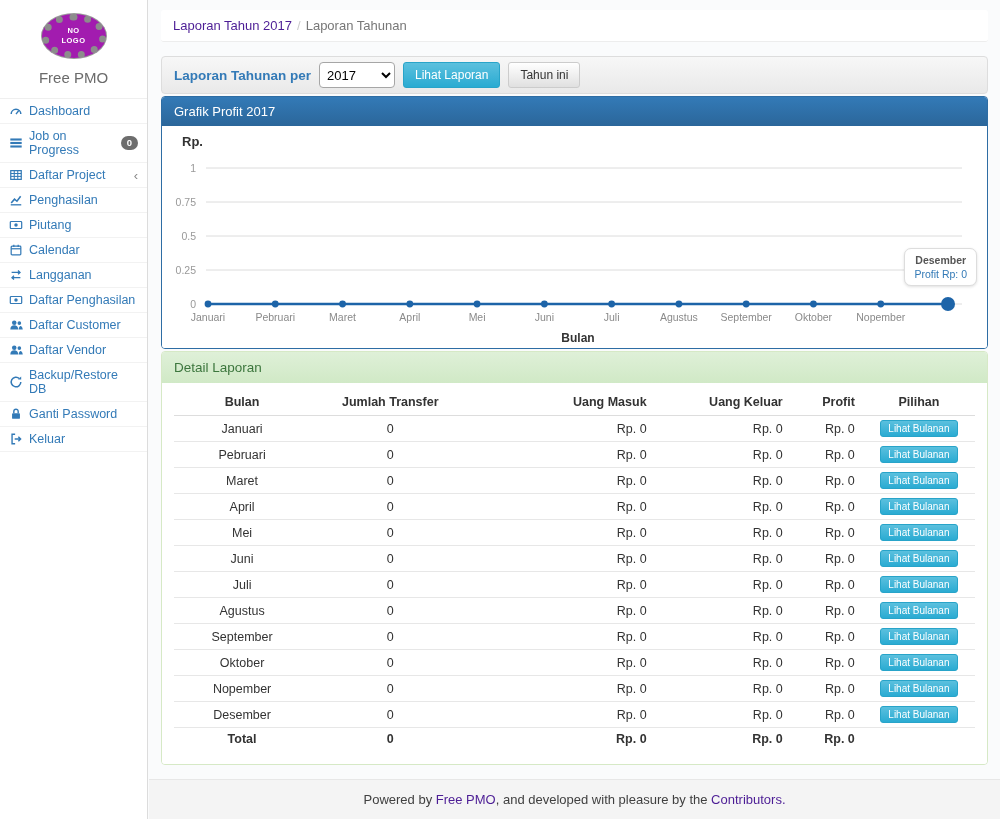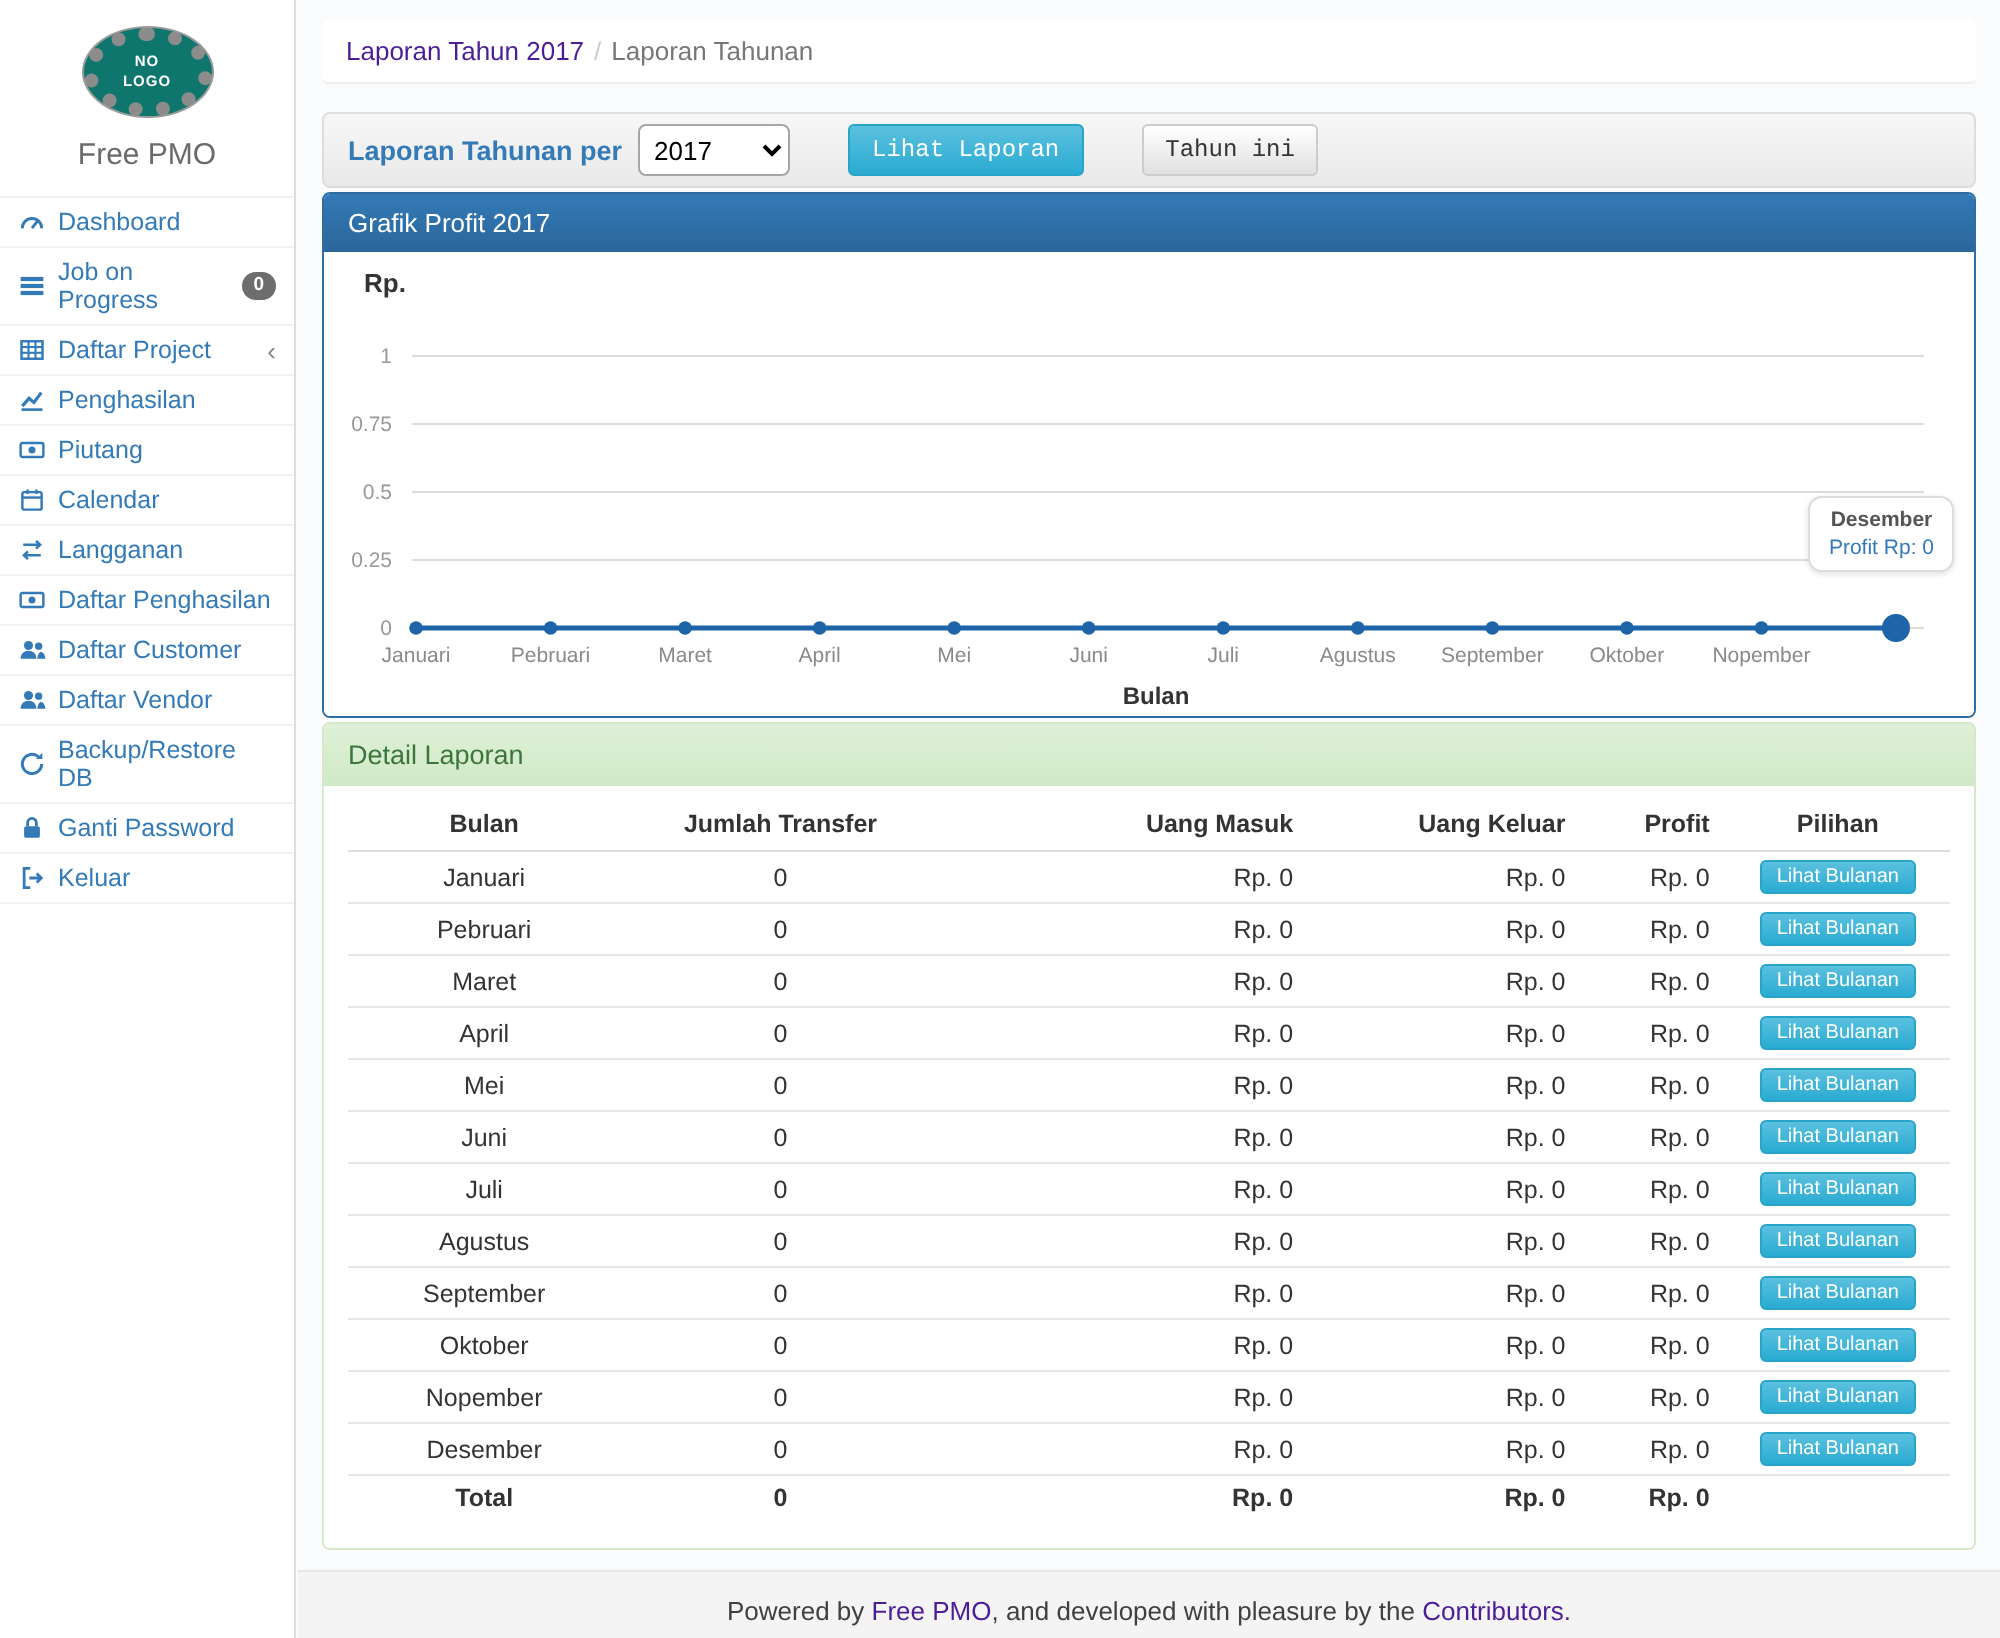--- a/index.html
+++ b/index.html
@@ -8,21 +8,21 @@
     width:1000px; height:819px; overflow:hidden; position:relative;
     background:#fafbfc; color:#333;
     font-family:"Liberation Sans", sans-serif; font-size:13px;
   }
   a { color:#4c1d95; text-decoration:none; cursor:pointer; }
 
   
   .sidebar { position:absolute; left:0; top:0; bottom:0; width:148px;
     background:#fff; border-right:1px solid #dcdcdc; }
   .logo-wrap { padding:12px 0 12px; text-align:center; }
-  .logo-badge { margin:2px auto 0; width:64px; height:44px; background:#0f766e;
+  .logo-badge { margin:2px auto 0; width:64px; height:44px; background:#a21caf;
     border:7px dotted #8c8c8c; border-radius:50%; box-shadow:0 0 0 1px #9a9a9a;
     display:flex; align-items:center; justify-content:center; }
   .logo-text { width:34px; color:#fff; font-size:7.5px; font-weight:bold;
     line-height:1.4; letter-spacing:.5px; text-align:center; }
   .app-name { margin-top:11px; color:#6b6b6b; font-size:15px; }
   .nav { border-top:1px solid #efefef; }
   .nav-item { display:flex; align-items:center; gap:6px; padding:5px 9px;
     color:#337ab7; border-bottom:1px solid #f2f2f2; font-size:12.5px; cursor:pointer; }
   .nav-icon { width:14px; height:14px; display:inline-flex; flex:none; }
   .nav-icon svg { width:14px; height:14px; }
@@ -39,34 +39,34 @@
   .crumb-sep { color:#ccc; margin:0 5px; }
   .crumb-current { color:#777; }
 
   .well { margin-top:14px; height:38px; background:linear-gradient(#f7f7f7,#e9e9e9);
     border:1px solid #ddd; border-radius:4px; padding:5px 12px;
     display:flex; align-items:center; gap:8px; }
   .well-label { color:#337ab7; font-weight:bold; font-size:13.5px; }
   .year-select { height:26px; width:76px; border:1px solid #a6a6a6; border-radius:4px;
     background:#fff; font-size:13px; padding:1px 3px; font-family:inherit; }
   .btn { border-radius:3px; font-size:12px; padding:6px 11px; line-height:1;
-    cursor:pointer; font-family:Liberation Mono, monospace;margin-left:21px; }
+    cursor:pointer; font-family:Liberation Sans, sans-serif; }
   .btn-info { background:linear-gradient(#5bc0de,#2aabd2); border:1px solid #28a4c9; color:#fff; }
   .btn-default { background:linear-gradient(#fff,#e0e0e0); border:1px solid #ccc; color:#333; }
 
   .panel { margin-top:2px; border-radius:4px; }
   .panel-primary { border:1px solid #2e6da4; }
   .panel-primary .panel-heading { background:linear-gradient(#337ab7,#2b669a);
     color:#fff; padding:7px 12px; font-size:13px; border-radius:3px 3px 0 0; }
   .panel-success { border:1px solid #d6e9c6; }
   .panel-success .panel-heading { background:linear-gradient(#dff0d8,#d0e9c6);
     color:#3c763d; padding:8px 12px; font-size:13.5px; border-radius:3px 3px 0 0; }
   .panel-body { background:#fff; border-radius:0 0 3px 3px; }
 
-  .chart-body { padding:16px 12px 2px; position:relative; }
+  .chart-body { padding:6px 12px 2px; position:relative; }
   .y-axis-title { position:absolute; top:8px; left:20px; font-weight:bold;
     font-size:13px; color:#333; }
   .chart-tooltip { position:absolute; right:10px; top:122px; background:#fff;
     border:1px solid #ddd; border-radius:7px; box-shadow:0 1px 3px rgba(0,0,0,.13);
     padding:5px 9px; text-align:center; z-index:2; }
   .tt-title { font-weight:bold; color:#555; font-size:10.5px; }
   .tt-value { color:#337ab7; font-size:10.5px; margin-top:2px; white-space:nowrap; }
 
   .table-body { padding:6px 12px 14px; }
   table { width:100%; border-collapse:collapse; font-size:12.5px; }

